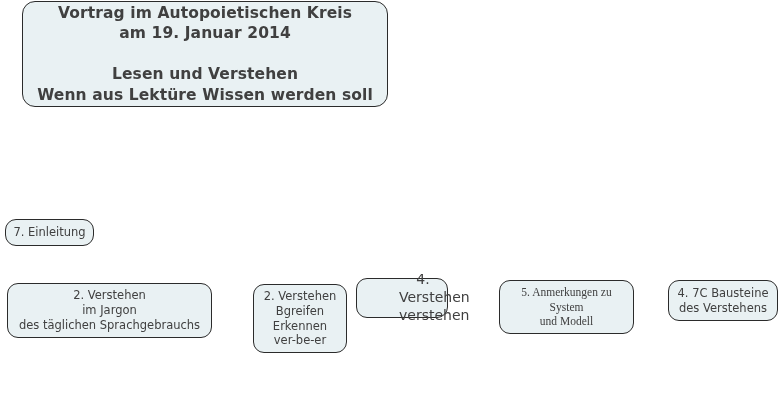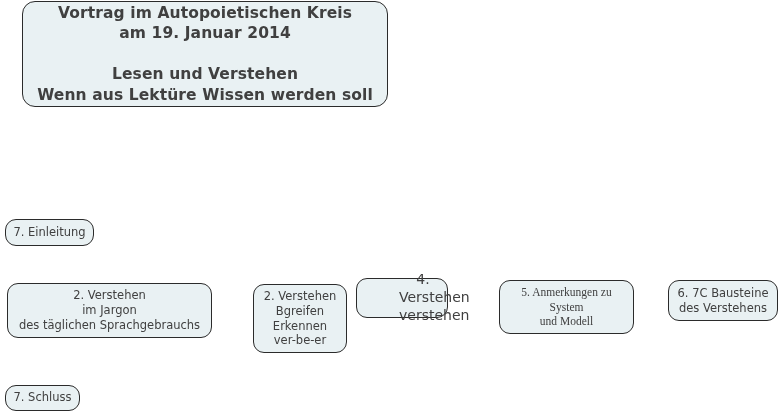--- a/index.html
+++ b/index.html
@@ -152,21 +152,18 @@
 verstehen</span>
   </div>
 
   <div class="node" id="node-5">
     <span class="node-text">5. Anmerkungen zu
 System
 und Modell</span>
   </div>
 
   <div class="node" id="node-6">
-    <span class="node-text">6. 7C Bausteine
+    <span class="node-text">4. 7C Bausteine
 des Verstehens</span>
   </div>
 
-  <div class="node" id="node-7">
-    <span class="node-text">7. Schluss</span>
-  </div>
 
 </div>
 
 </body></html>

